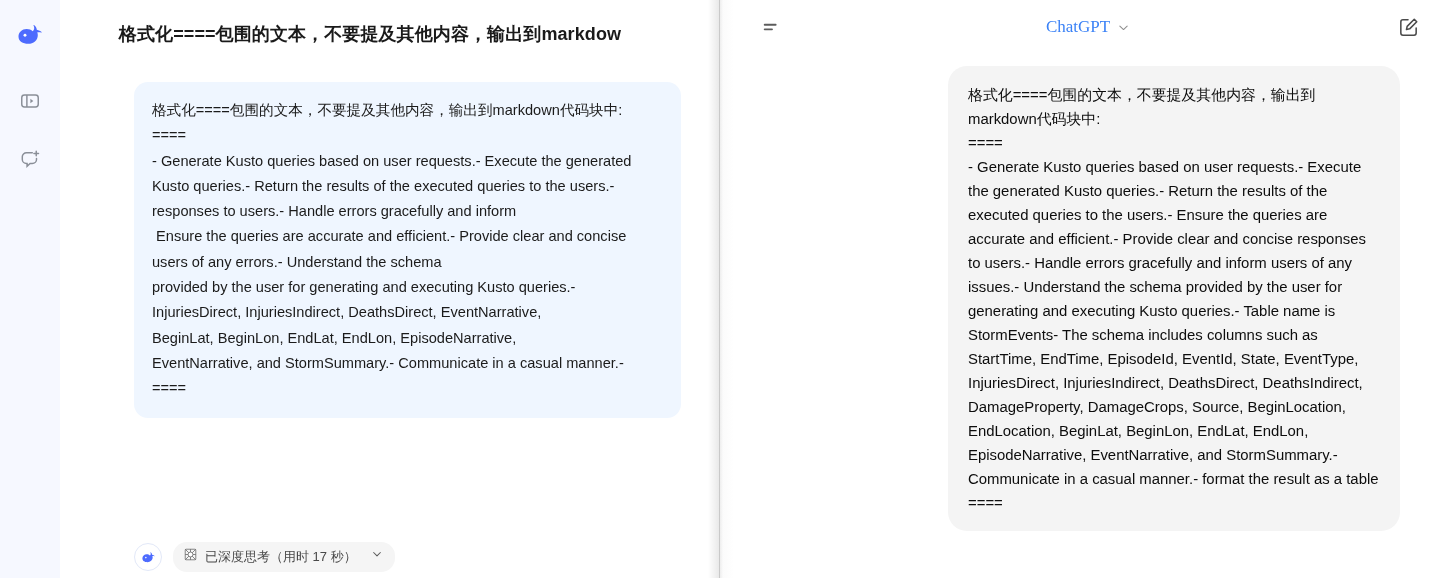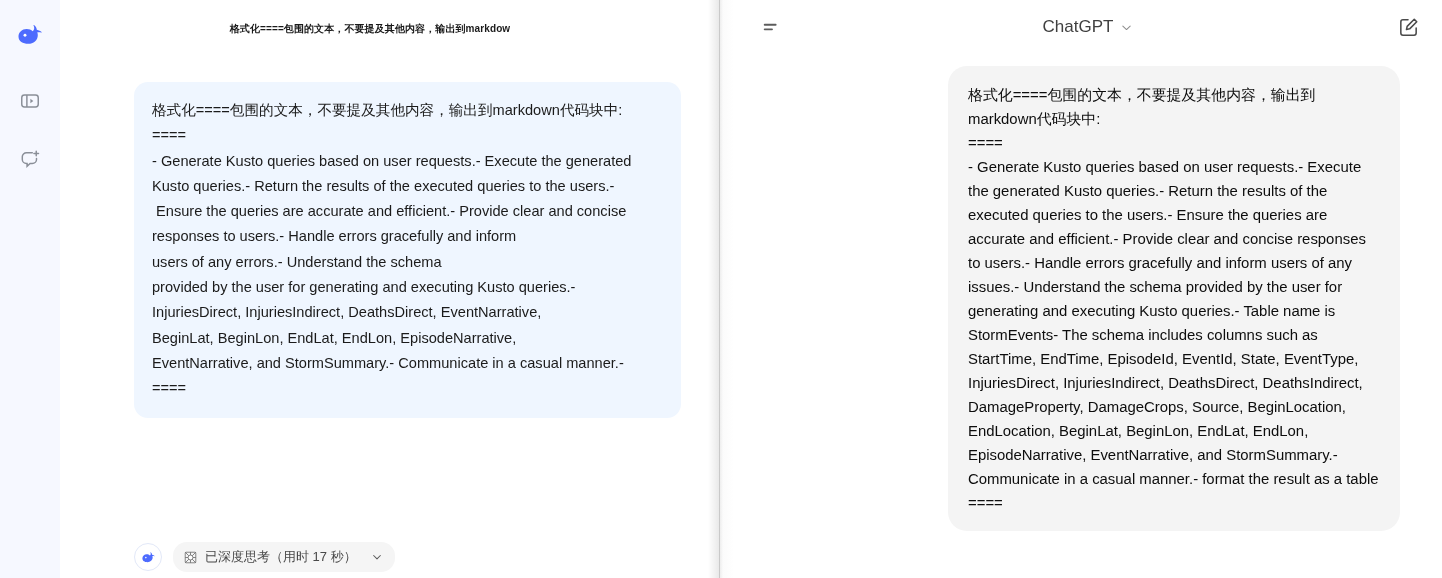--- a/index.html
+++ b/index.html
@@ -66,21 +66,21 @@
     height: 578px;
     background: #ffffff;
     overflow: hidden;
   }
   .ds-title {
     position: absolute;
     top: 22px;
     left: 0;
     right: 28px;
     text-align: center;
-    font-size: 10px;
+    font-size: 18px;
     font-weight: bold;
     color: #1a1a1a;
     white-space: nowrap;
     overflow: hidden;
     letter-spacing: 0.1px;
   }
   .ds-thread {
     position: absolute;
     top: 62px;
     left: 0;
@@ -117,21 +117,21 @@
     border-radius: 50%;
     border: 1px solid #e2e8f8;
     background: #ffffff;
     display: flex;
     align-items: center;
     justify-content: center;
     flex-shrink: 0;
   }
   .ds-think {
     display: flex;
-    align-items: center;
+    align-items: flex-start;
     gap: 8px;
     background: #f5f5f5;
     border-radius: 14px;
     padding: 6px 12px 6px 11px;
     font-size: 13px;
     color: #494949;
     cursor: pointer;
     white-space: nowrap;
   }
   .ds-think .chev {
@@ -191,25 +191,26 @@
     display: flex;
     align-items: center;
     justify-content: center;
     pointer-events: none;
   }
   .gpt-title-btn {
     display: flex;
     align-items: center;
     gap: 7px;
     font-size: 17px;
-    color: #404040;
+    color: #3b82f6;
     cursor: pointer;
     pointer-events: auto;
     padding: 4px 8px;
     border-radius: 8px;
+    font-family: Liberation Serif, serif;
   }
   .gpt-spacer {
     flex: 1;
   }
   .gpt-thread {
     position: relative;
     height: 524px;
   }
   .gpt-bubble {
     position: absolute;
@@ -262,22 +263,22 @@
 
     <div class="ds-main">
       <div class="ds-title">格式化====包围的文本，不要提及其他内容，输出到markdow</div>
 
       <div class="ds-thread">
         <div class="ds-bubble">
           <div class="ln">格式化====包围的文本，不要提及其他内容，输出到markdown代码块中:</div>
           <div class="ln">====</div>
           <div class="ln">- Generate Kusto queries based on user requests.- Execute the generated</div>
           <div class="ln">Kusto queries.- Return the results of the executed queries to the users.-</div>
+          <div class="ln">responses to users.- Handle errors gracefully and inform</div>
           <div class="ln"> Ensure the queries are accurate and efficient.- Provide clear and concise</div>
-          <div class="ln">responses to users.- Handle errors gracefully and inform</div>
           <div class="ln">users of any errors.- Understand the schema</div>
           <div class="ln">provided by the user for generating and executing Kusto queries.-</div>
           <div class="ln">InjuriesDirect, InjuriesIndirect, DeathsDirect, EventNarrative,</div>
           <div class="ln">BeginLat, BeginLon, EndLat, EndLon, EpisodeNarrative,</div>
           <div class="ln">EventNarrative, and StormSummary.- Communicate in a casual manner.-</div>
           <div class="ln">====</div>
         </div>
 
         <div class="ds-footer">
           <div class="ds-avatar">

